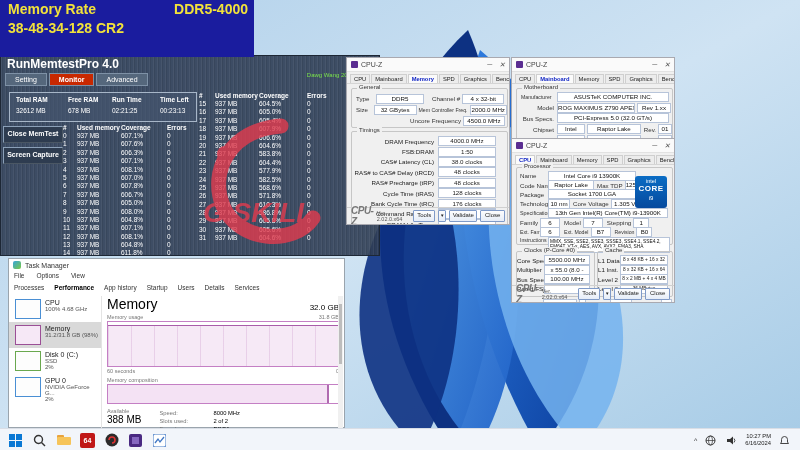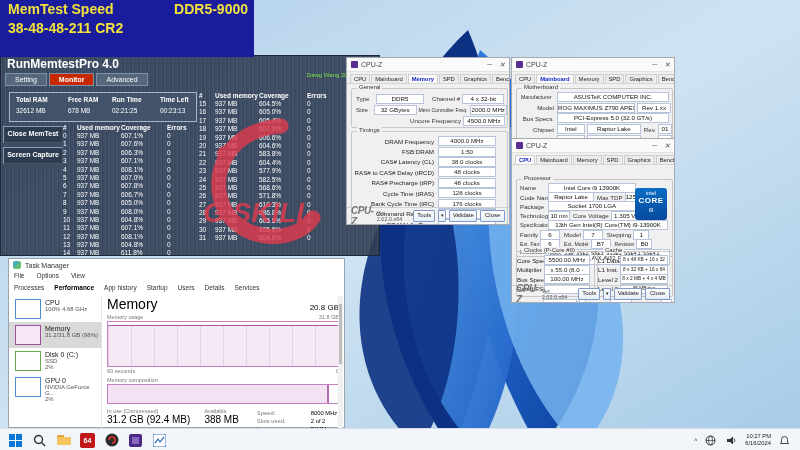--- a/index.html
+++ b/index.html
@@ -112,21 +112,21 @@
   
   #cz1 .grp.general{left:4px;top:30px;width:155px;height:38px}
   #cz1 .grow{display:flex;align-items:center;height:11px;padding-left:4px}
   #cz2 .grow{display:flex;align-items:center;height:10.6px;padding-left:4px}
   #cz1 .grp.timings{left:4px;top:73px;width:155px;height:122px}
   #cz1 .cz-pairs{padding-top:4px}
   #cz1 .cz-pairs .rrow{grid-template-columns:86px 58px}
   
   #cz2 .grp.mobo{left:4px;top:30px;width:155px;height:64px}
   
-  #cz3 .grp.proc{left:4px;top:40px;width:155px;height:76px}
+  #cz3 .grp.proc{left:4px;top:28px;width:155px;height:76px}
   #cz3 .prow{display:flex;align-items:center;height:9.4px;padding-left:3px}
   #cz3 .grp.clocks{left:4px;top:112px;width:77px;height:44px}
   #cz3 .grp.cache{left:85px;top:112px;width:74px;height:44px}
   #cz3 .cz-pairs{padding-top:3px}
   #cz3 .clocks .cz-pairs .rrow{grid-template-columns:27px 46px;height:9.6px}
   #cz3 .cache .cz-pairs .rrow{grid-template-columns:22px 48px;height:9.6px}
   #cz3 .cache .cz-pairs .rrow span:last-child{font-size:4.8px}
   #cz3 .selrow{position:absolute;left:4px;top:160px;width:156px;display:flex;align-items:center;gap:2px}
   .badge{position:absolute;right:5px;top:8px;width:32px;height:32px;border-radius:3px;
          background:linear-gradient(#0a6cc4,#064a9e);color:#fff;text-align:center;line-height:1}
@@ -164,25 +164,25 @@
   <rect width="800" height="450" fill="url(#sky)"></rect>
   <path d="M468,30 C360,130 348,300 452,450 C505,330 520,150 468,30" fill="#0d3182"></path>
   <path d="M480,50 C600,150 645,320 540,450 C468,330 438,170 480,50" fill="url(#p1)"></path>
   <path d="M458,80 C378,200 388,360 478,450 C540,340 528,180 458,80" fill="url(#p2)" opacity=".95"></path>
   <path d="M502,120 C622,220 662,360 580,450 C500,370 468,230 502,120" fill="#74b3ee" opacity=".85"></path>
   <path d="M428,150 C338,250 338,380 420,450 C470,360 470,230 428,150" fill="#0d3182" opacity=".9"></path>
 </svg>
 
 <div id="banner" class="abs">
   <div class="brow">
-    <span>MemTest Speed</span>
-    <span>DDR5-9000</span>
+    <span>Memory Rate</span>
+    <span>DDR5-4000</span>
   </div>
   <div class="brow">
-    <span>38-48-48-211 CR2</span>
+    <span>38-48-34-128 CR2</span>
   </div>
 </div>
 
 <div id="mt" class="abs">
   <div class="abs title">RunMemtestPro 4.0</div>
   <div class="abs close">✕</div>
   <div class="abs author">Dawg Wang 2019/02/16</div>
   <div id="mt-tabs" class="abs">
       <div class="rrow"><span>Setting</span></div>
       <div class="rrow"><span>Monitor</span></div>
@@ -473,42 +473,38 @@
       <span class="tmi-t">
           <b>GPU 0</b>
       <i>NVIDIA GeForce G...</i>
       <i>2%</i>
         </span>
     </div>
   </div>
   <div class="abs main">
     <div class="mhead">
       <span class="h1">Memory</span>
-      <span class="h2">20.8 GB</span>
+      <span class="h2">32.0 GB</span>
     </div>
     <div class="usg">
       <span>Memory usage</span>
       <span>31.8 GB</span>
     </div>
     <div class="graph">
         <div class="gfill"></div>
       </div>
     <div class="under">
       <span>60 seconds</span>
       <span>0</span>
     </div>
     <div class="complbl">Memory composition</div>
     <div class="comp">
         <div class="cfill"></div>
       </div>
     <div class="stats">
-      <span class="stat">
-        <em>In use (Compressed)</em>
-        <b>31.2 GB (92.4 MB)</b>
-      </span>
       <span class="stat">
         <em>Available</em>
         <b>388 MB</b>
       </span>
       <span id="tm-details">
           <div class="rrow">
             <span>Speed:</span>
             <span>8000 MHz</span>
           </div>
           <div class="rrow">

